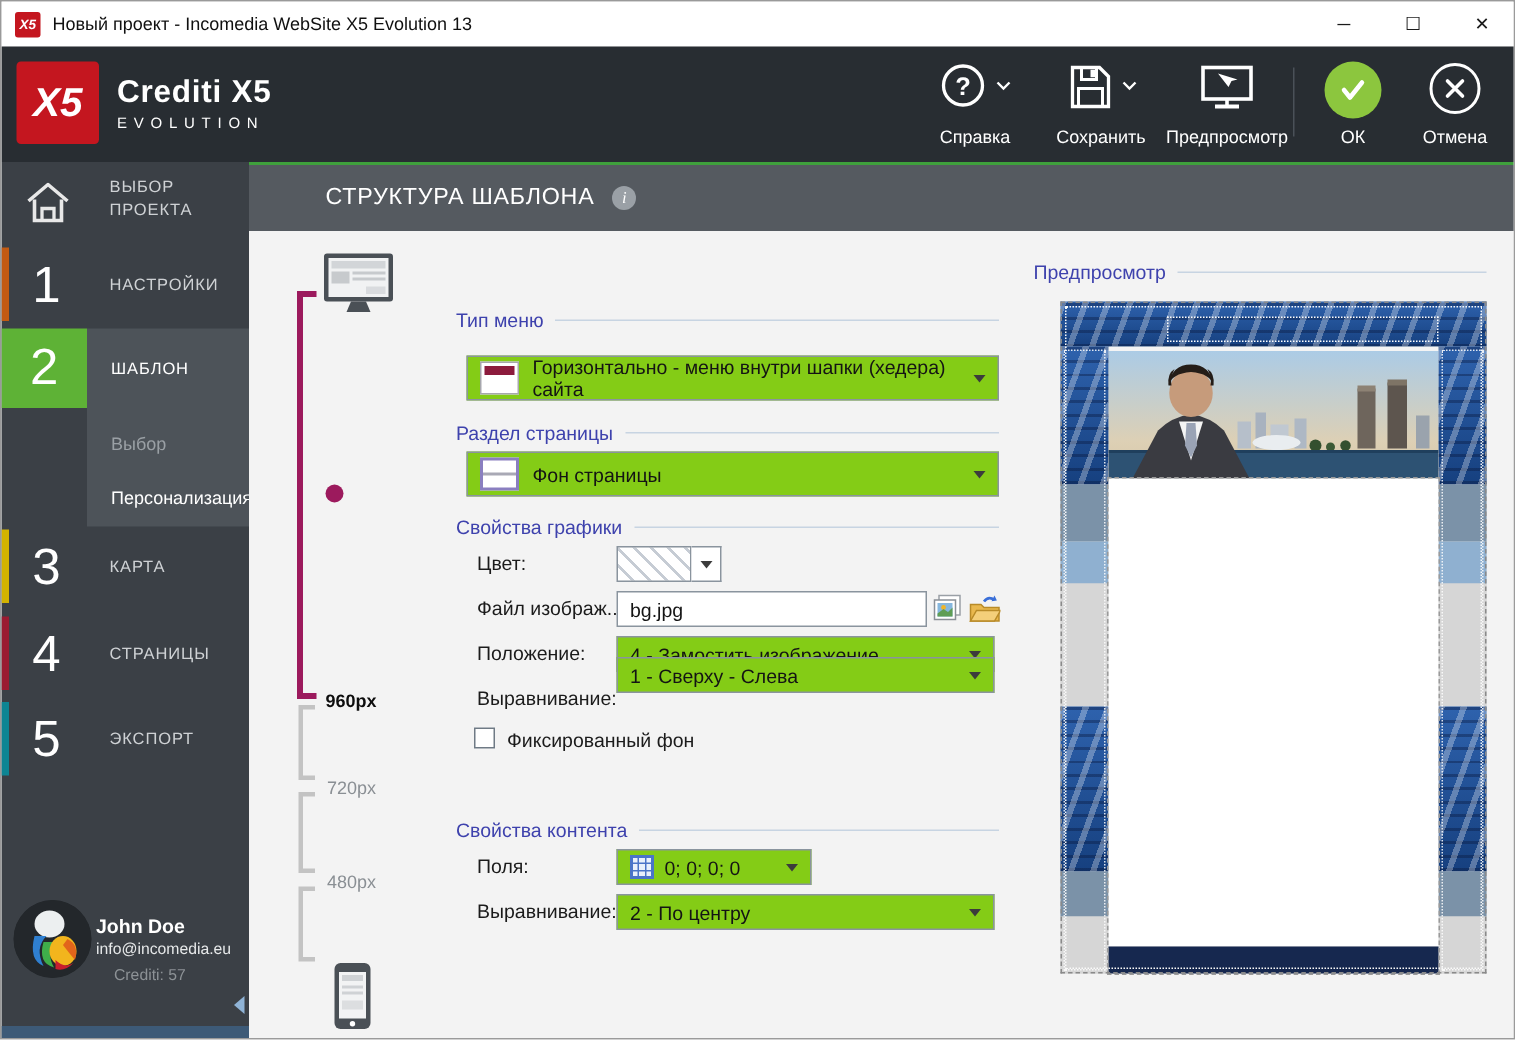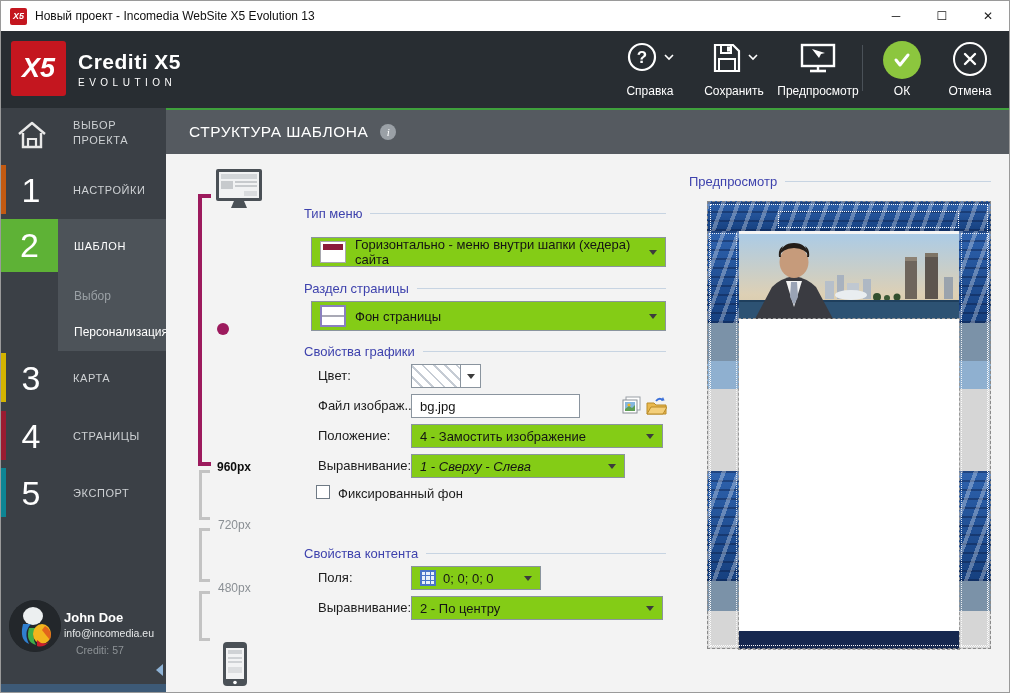--- a/index.html
+++ b/index.html
@@ -61,21 +61,21 @@
   .u-cred{position:absolute;left:75px;top:48px;color:#8d9296;font-size:10.5px;}
   .collapse{position:absolute;right:3px;top:556px;width:0;height:0;cursor:default;
             border-top:6px solid transparent;border-bottom:6px solid transparent;
             border-right:7px solid #8fb3d6;}
   .side-bottombar{position:absolute;left:0;bottom:0;width:165px;height:10px;background:#3d5a77;}
 
   
   .main{position:absolute;left:165px;top:107px;width:845px;height:586px;}
   .green-line{position:absolute;left:0;top:0;width:845px;height:2px;background:#3fa03c;}
   .page-header{position:absolute;left:0;top:2px;width:845px;height:44px;background:#555a60;
-               display:flex;align-items:center;padding-left:23px;}
+               display:flex;align-items:center;padding-left:51px;}
   .page-title{color:#fff;font-size:15.5px;letter-spacing:.5px;}
   .info-icon{margin-left:12px;width:16px;height:16px;border-radius:50%;background:#9aa0a6;
              color:#fff;font-size:11px;font-family:"Liberation Serif",serif;font-style:italic;
              display:flex;align-items:center;justify-content:center;cursor:default;}
   .content{position:absolute;left:0;top:46px;width:845px;height:540px;background:#f3f3f3;}
 
   
   .brk{position:absolute;width:10px;}
   .brk:before,.brk:after{content:'';position:absolute;left:0;width:9px;height:4px;}
   .brk-m{border-left:4px solid #9c1a5d;}
@@ -366,21 +366,21 @@
 
         <div class="f-label" style="left:14px;top:174px;">Цвет:</div>
         <div class="swatch-ctl" style="left:107px;top:170px;">
           <div class="swatch"></div>
           <div class="swatch-btn">
             <span class="dd-arrow" style="margin:0;"></span>
           </div>
         </div>
 
         <div class="f-label" style="left:14px;top:204px;">Файл изображ...</div>
-        <div class="txt-input" style="left:107px;top:200px;width:169px;height:24px;">
+        <div class="txt-input" style="left:107px;top:200px;width:207px;height:24px;">
           <span>bg.jpg</span>
         </div>
         <div class="mini-btn" style="left:317px;top:200px;">
           <svg width="20" height="20" viewBox="0 0 20 20">
             <rect x="4" y="1" width="14" height="13" fill="#fff" stroke="#9aa0a6"></rect>
             <rect x="1" y="4" width="14" height="13" fill="#fff" stroke="#8a9096"></rect>
             <rect x="3" y="6" width="10" height="9" fill="#86b7de"></rect>
             <circle cx="7" cy="9" r="1.6" fill="#f0b429"></circle>
             <path d="M3,13 l4,-3 3,2 3,-3 v6 h-10 z" fill="#5f9e55"></path>
           </svg>
@@ -394,21 +394,21 @@
           </svg>
         </div>
 
         <div class="f-label" style="left:14px;top:234px;">Положение:</div>
         <div class="dd" style="left:107px;top:230px;width:252px;height:24px;">
           <span>4 - Замостить изображение</span>
           <span class="dd-arrow"></span>
         </div>
 
         <div class="f-label" style="left:14px;top:264px;">Выравнивание:</div>
-        <div class="dd" style="left:107px;top:260px;width:214px;height:24px;font-style:italic;">
+        <div class="dd" style="left:107px;top:244px;width:252px;height:24px;">
           <span>1 - Сверху - Слева</span>
           <span class="dd-arrow"></span>
         </div>
 
         <div class="checkbox" style="left:12px;top:291px;"></div>
         <div class="f-label" style="left:34px;top:292px;">Фиксированный фон</div>
 
         <div class="group-h" style="top:352px;">
           <span>Свойства контента</span>
             <div class="gline"></div>

